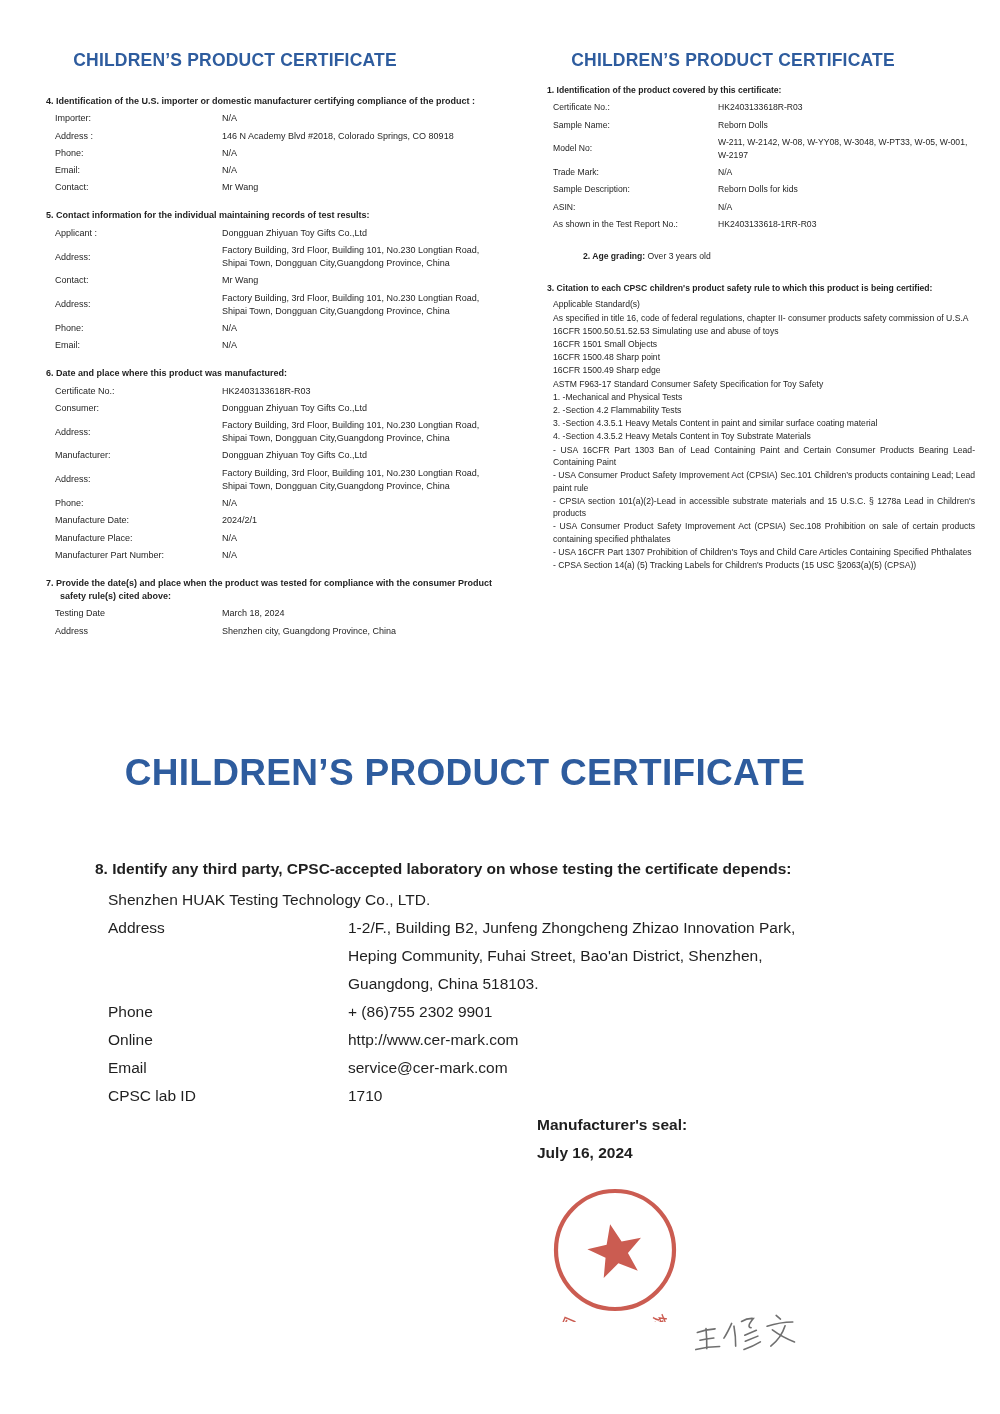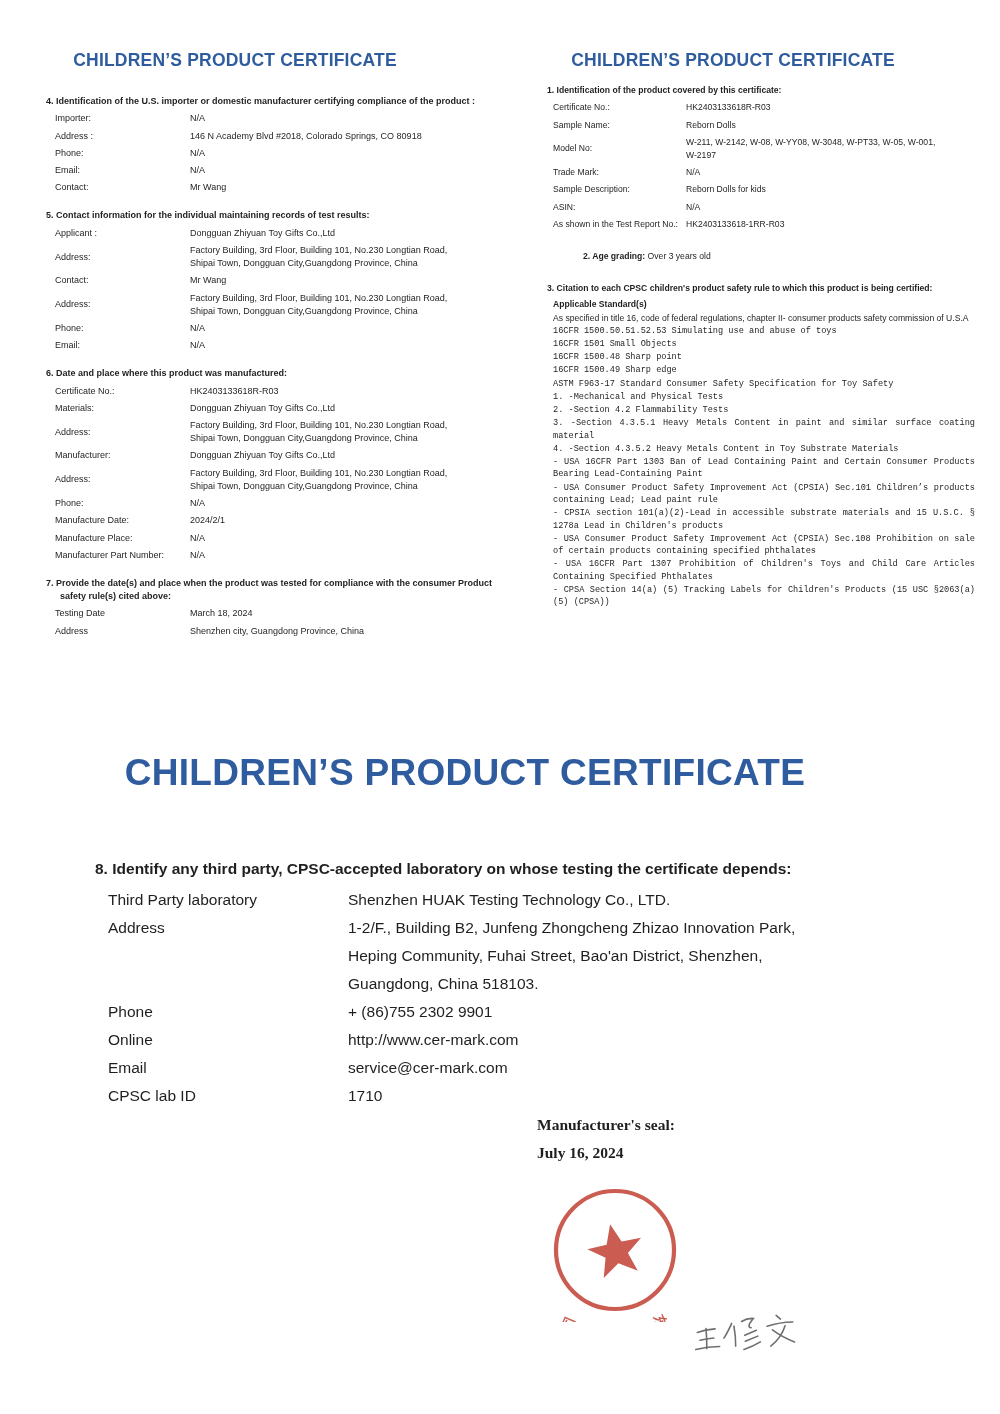--- a/index.html
+++ b/index.html
@@ -27,43 +27,43 @@
   .col-right h1.small-title{width:372px;}
   .sec{margin-top:15px;}
   .col-left .sec-4{margin-top:24px;}
   .col-right .sec-1{margin-top:13px;}
   .col-right .sec-2{margin-top:19px;margin-left:36px;}
   .col-right .sec-3{margin-top:19px;}
   .sec-heading{font-weight:bold;line-height:13px;}
   .hanging{padding-left:14px;text-indent:-14px;}
   .rows{padding-left:9px;margin-top:4px;}
   .col-right .rows{padding-left:6px;}
-  .row{display:flex;align-items:center;margin-top:4.3px;}
+  .row{display:flex;align-items:center;margin-top:4.3px;gap:32px;}
   .lbl{flex:none;width:135px;line-height:13px;}
   .col-right .lbl{width:133px;}
   .val{flex:1;line-height:13px;white-space:pre-line;}
   .inline-sec{line-height:13px;}
   .inline-sec .sec-heading{display:inline;}
   .inline-sec .sec-text{display:inline;font-weight:normal;}
-  .sub-heading{font-weight:bold;padding-left:6px;margin-top:3px;line-height:12.5px;}
+  .sub-heading{font-weight:normal;padding-left:6px;margin-top:3px;line-height:12.5px;}
   .note{padding-left:6px;line-height:12.4px;margin-top:1px;text-align:justify;}
-  .std-list{padding-left:6px;font-family:Liberation Mono, monospace;}
+  .std-list{padding-left:6px;}
   .std-item{line-height:12.4px;margin-top:0.8px;text-align:justify;}
   
   .page-bottom{position:absolute;left:95px;top:752px;width:810px;font-size:15.5px;}
   h1.big-title{
     margin:0;width:740px;font-size:37px;font-weight:bold;color:var(--title-blue);
     text-align:center;letter-spacing:0.3px;white-space:nowrap;
   }
   .sec8-heading{font-weight:bold;margin-top:64px;line-height:22px;}
   .b-rows{padding-left:13px;margin-top:6px;}
   .b-row{display:flex;align-items:flex-start;}
   .b-lbl{flex:none;width:240px;line-height:28px;}
   .b-val{flex:1;line-height:28px;white-space:pre-line;}
-  .seal-block{margin-left:442px;margin-top:1px;font-weight:bold;line-height:27.5px;font-family:Liberation Serif, serif;}
+  .seal-block{margin-left:442px;margin-top:1px;font-weight:bold;line-height:27.5px;}
   
   .seal-stamp{position:absolute;left:549px;top:1186px;}
   .signature{position:absolute;left:688px;top:1308px;}
 </style>
 </head>
 <body>
 
 <section class="col col-left">
   <h1 class="small-title">CHILDREN’S PRODUCT CERTIFICATE</h1>
 
@@ -139,21 +139,21 @@
   <div class="sec">
     <div class="sec-heading">6.  Date and place where this product was manufactured:</div>
     <div class="rows">
 
         <div class="row">
           <div class="lbl">Certificate No.:</div>
           <div class="val">HK2403133618R-R03</div>
         </div>
 
         <div class="row">
-          <div class="lbl">Materials:</div>
+          <div class="lbl">Consumer:</div>
           <div class="val">Dongguan Zhiyuan Toy Gifts Co.,Ltd</div>
         </div>
 
         <div class="row">
           <div class="lbl">Address:</div>
           <div class="val">Factory Building, 3rd Floor, Building 101, No.230 Longtian Road,
 Shipai Town, Dongguan City,Guangdong Province, China</div>
         </div>
 
         <div class="row">
@@ -295,21 +295,20 @@
 </section>
 
 <section class="page-bottom">
   <h1 class="big-title">CHILDREN’S PRODUCT CERTIFICATE</h1>
 
   <div class="sec8-heading">8. Identify any third party, CPSC-accepted laboratory on whose testing the certificate depends:</div>
 
   <div class="b-rows">
 
       <div class="b-row">
-        <div class="b-lbl">Third Party laboratory</div>
         <div class="b-val">Shenzhen HUAK Testing Technology Co., LTD.</div>
       </div>
 
       <div class="b-row">
         <div class="b-lbl">Address</div>
         <div class="b-val">1-2/F., Building B2, Junfeng Zhongcheng Zhizao Innovation Park,
 Heping Community, Fuhai Street, Bao'an District, Shenzhen,
 Guangdong, China 518103.</div>
       </div>
 

